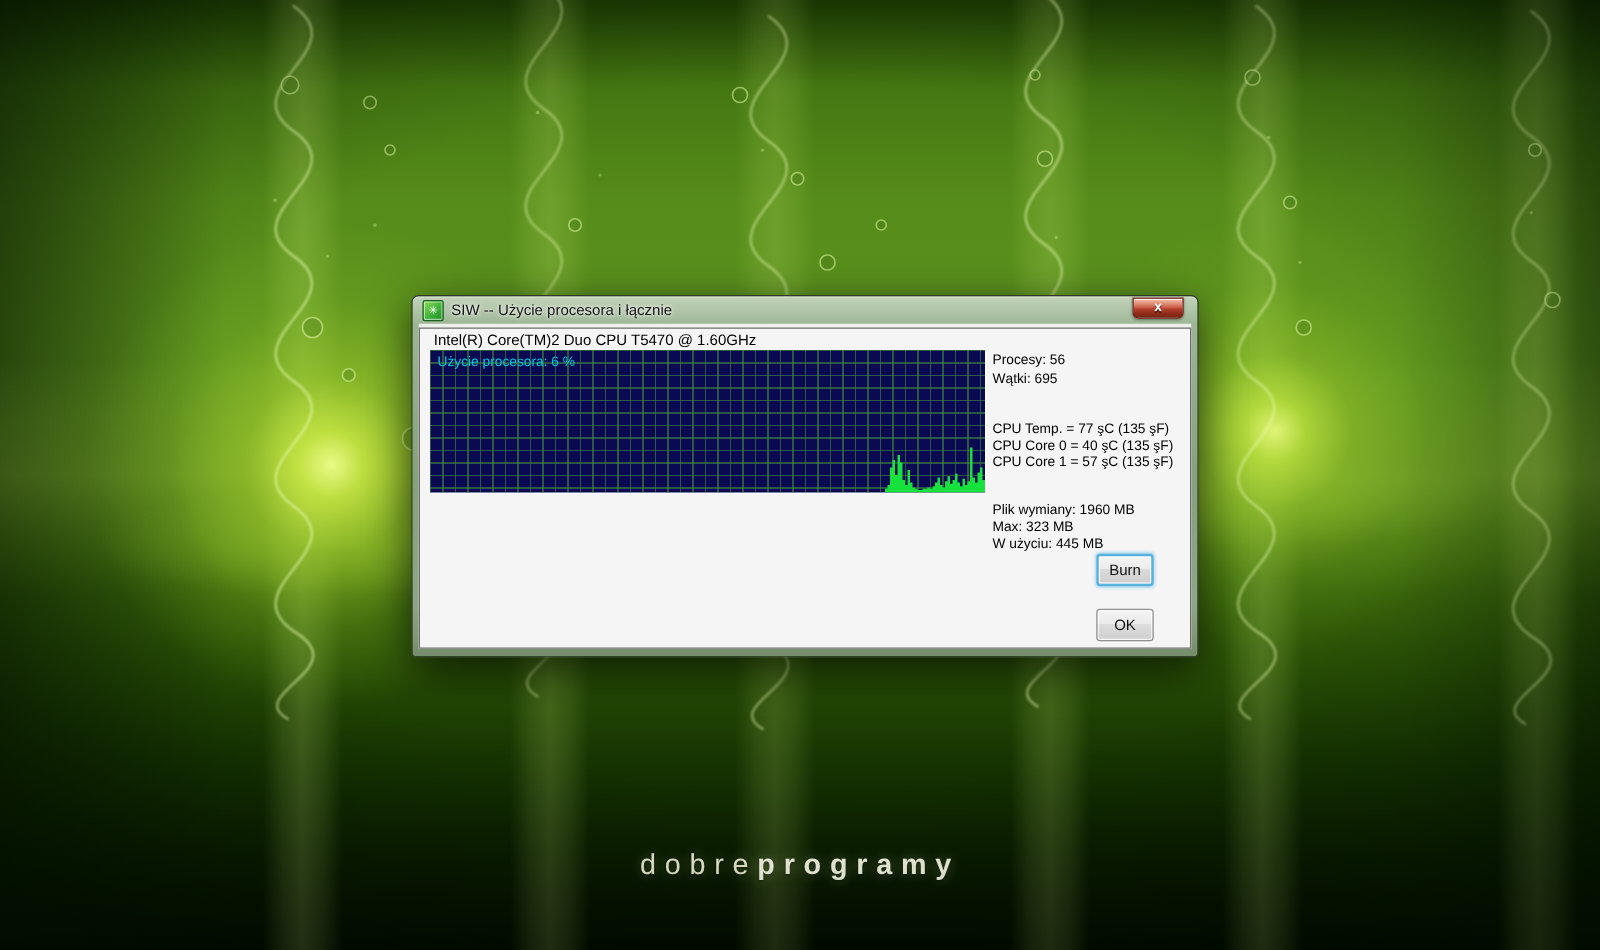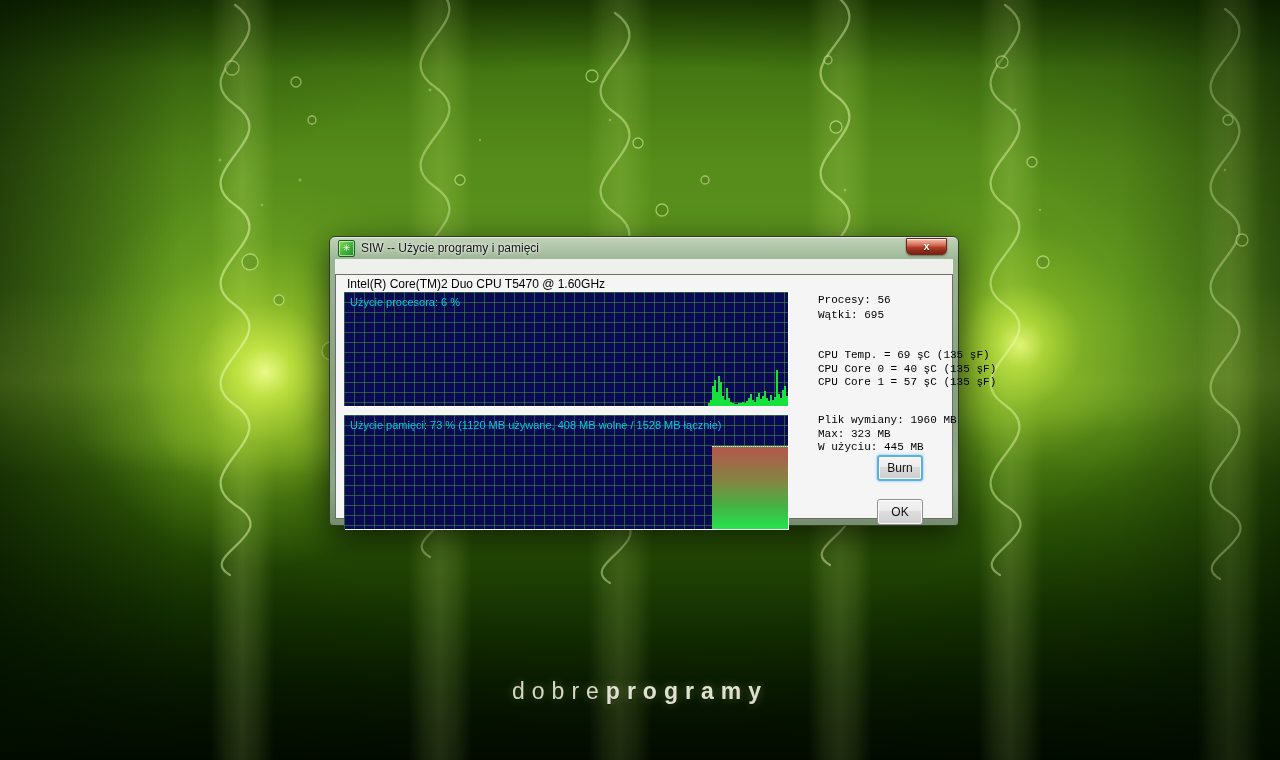--- a/index.html
+++ b/index.html
@@ -45,39 +45,39 @@
   .title{font-size:12px;color:#111;white-space:nowrap;
     text-shadow:0 0 5px rgba(255,255,255,.9),0 0 2px rgba(255,255,255,.9);}
   .close-btn{position:absolute;left:576px;top:1px;width:41px;height:17px;
     border:1px solid #73231a;border-radius:0 0 5px 5px;box-sizing:border-box;cursor:pointer;
     background:linear-gradient(180deg,#f3c7b4 0%,#e09079 25%,#cf604a 45%,#b13f2b 55%,#8c2918 82%,#7c2413 100%);
     box-shadow:inset 0 1px 0 rgba(255,255,255,.65), 0 1px 2px rgba(0,0,0,.4);
     color:#fff;font-size:11px;font-weight:bold;line-height:15px;text-align:center;
     text-shadow:0 1px 1px rgba(0,0,0,.55);}
   .client{position:absolute;left:5px;right:5px;top:22px;bottom:6px;background:#eef0ec;}
   .content-panel{position:absolute;left:0;right:0;top:3px;bottom:0;
-    border:1px solid #6a6d68;background:#f5f5f5;margin-top:12px;}
+    border:1px solid #6a6d68;background:#f5f5f5;}
 
   .cpu-name{position:absolute;left:11px;top:2px;font-size:12px;color:#000;white-space:nowrap;}
 
   .graph{position:absolute;left:8px;width:444px;height:114px;box-sizing:border-box;
     background-color:#0a0a52;
     background-image:
       repeating-linear-gradient(90deg, rgba(72,148,58,.55) 0 1px, rgba(0,0,0,0) 1px 10px),
       repeating-linear-gradient(180deg, rgba(72,148,58,.55) 0 1px, rgba(0,0,0,0) 1px 10px);
     box-shadow:1px 1px 0 #ffffff;}
   .cpu-graph{top:17px;}
   .mem-graph{top:140px;}
   .graph-label{position:absolute;left:6px;top:4px;font-size:11px;color:#00c8dc;white-space:nowrap;}
   .cpu-spikes{position:absolute;right:0;bottom:0;width:80px;height:40px;display:block;}
   .mem-bar{position:absolute;right:0;bottom:0;width:76px;
     border-top:1px dotted #dde2e8;box-sizing:border-box;
     background:linear-gradient(180deg,#b4584e 0%,#a06a48 18%,#7e8a42 45%,#45b244 72%,#25e44d 100%);}
 
-  .stat{position:absolute;left:482px;font-size:11px;color:#000;white-space:nowrap;font-family:Liberation Mono, monospace;}
+  .stat{position:absolute;left:458px;font-size:11px;color:#000;white-space:nowrap;}
 
   .btn{position:absolute;left:541px;width:46px;height:26px;box-sizing:border-box;
     font-family:"Liberation Sans","DejaVu Sans",sans-serif;font-size:12px;color:#111;
     border-radius:3px;cursor:pointer;}
   .btn-burn{top:180px;border:2px solid #58b2de;
     background:linear-gradient(180deg,#f4f4f4 0%,#ececec 45%,#dcdcdc 46%,#cdcdcd 100%);
     box-shadow:inset 0 0 0 1px #ffffff, 0 0 3px rgba(90,180,230,.8);}
   .btn-ok{top:224px;border:1px solid #8e8f8f;
     background:linear-gradient(180deg,#f4f4f4 0%,#ebebeb 45%,#dddddd 46%,#cfcfcf 100%);
     box-shadow:inset 0 0 0 1px rgba(255,255,255,.85);text-align:center;}
@@ -139,47 +139,43 @@
         <circle cx="1225" cy="170" r="1.3"></circle>
         <circle cx="480" cy="140" r="1.2"></circle>
     </g>
   </svg>
   <div class="brand"><span>dobre</span><b>programy</b></div>
 </div>
 
 <div class="window">
   <div class="titlebar">
     <span class="app-icon">✳</span>
-    <span class="title">SIW -- Użycie programy i pamięci</span>
+    <span class="title">SIW -- Użycie procesora i łącznie</span>
   </div>
   <div class="close-btn">
     <span>x</span>
   </div>
   <div class="client">
     <div class="content-panel">
 
       <div class="cpu-name">Intel(R) Core(TM)2 Duo CPU T5470 @ 1.60GHz</div>
 
       <div class="graph cpu-graph">
         <div class="graph-label">Użycie procesora: 6 %</div>
         <svg class="cpu-spikes" width="80" height="40" viewBox="0 0 80 40">
           <polygon points="0,40 0,37 2,37 2,34 4,34 4,20 6,20 6,14 8,14 8,26 10,26 10,10 12,10 12,16 14,16 14,30 16,30 16,34 18,34 18,22 20,22 20,32 22,32 22,36 24,36 24,37 26,37 26,38 28,38 28,38 30,38 30,37 32,37 32,37 34,37 34,36 36,36 36,37 38,37 38,35 40,35 40,32 42,32 42,28 44,28 44,34 46,34 46,36 48,36 48,31 50,31 50,27 52,27 52,33 54,33 54,30 56,30 56,25 58,25 58,32 60,32 60,35 62,35 62,29 64,29 64,34 66,34 66,31 68,31 68,4 70,4 70,28 72,28 72,32 74,32 74,24 76,24 76,20 78,20 78,30 80,30 80,40" fill="#17e23d"></polygon>
         </svg>
       </div>
 
       <div class="stat" style="top:19px">Procesy: 56</div>
       <div class="stat" style="top:34px">Wątki: 695</div>
-      <div class="stat" style="top:74px">CPU Temp. = 69 şC (135 şF)</div>
+      <div class="stat" style="top:74px">CPU Temp. = 77 şC (135 şF)</div>
       <div class="stat" style="top:88px">CPU Core 0 = 40 şC (135 şF)</div>
       <div class="stat" style="top:101px">CPU Core 1 = 57 şC (135 şF)</div>
 
-      <div class="graph mem-graph">
-        <div class="graph-label">Użycie pamięci: 73 % (1120 MB używane, 408 MB wolne / 1528 MB łącznie)</div>
-        <div class="mem-bar" style="height: 73%;"></div>
-      </div>
 
       <div class="stat" style="top:139px">Plik wymiany: 1960 MB</div>
       <div class="stat" style="top:153px">Max: 323 MB</div>
       <div class="stat" style="top:166px">W użyciu: 445 MB</div>
 
       <button class="btn btn-burn">Burn</button>
       <button class="btn btn-ok">OK</button>
 
     </div>
   </div>

